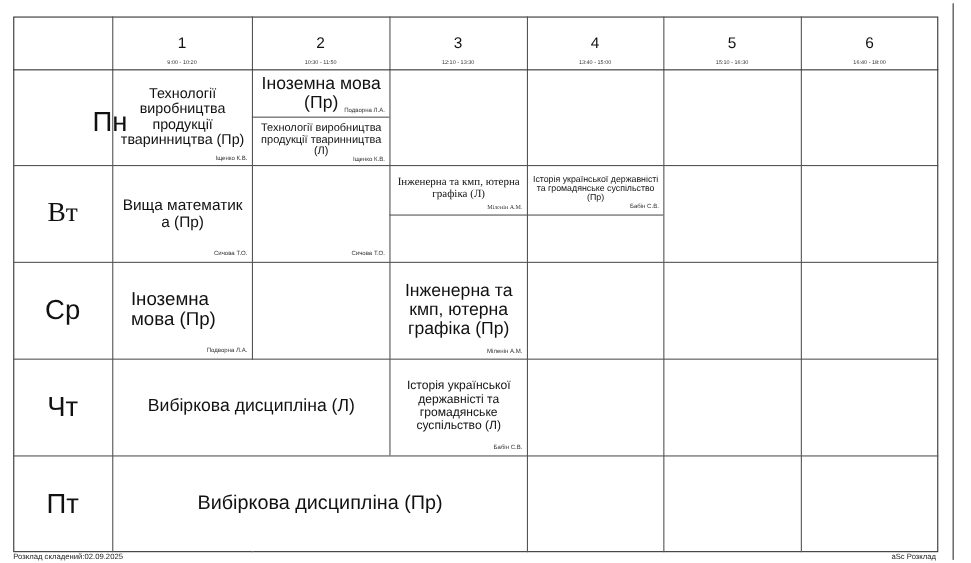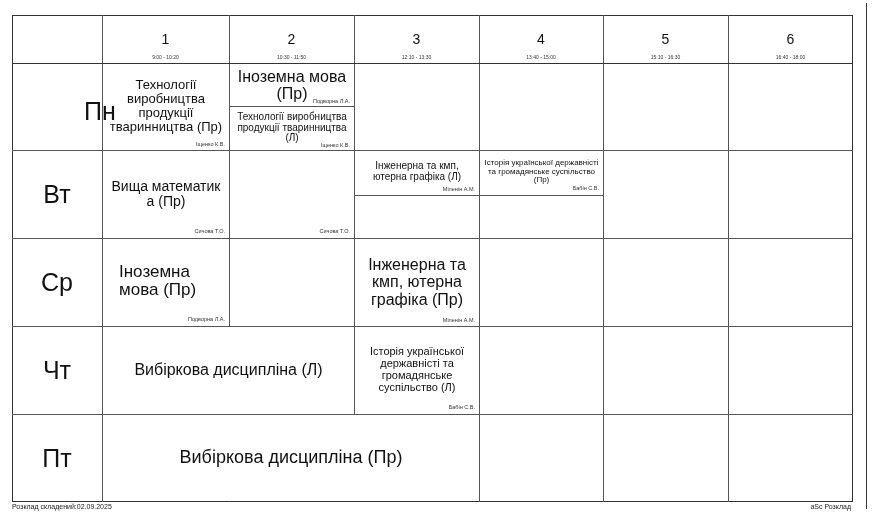--- a/index.html
+++ b/index.html
@@ -61,21 +61,21 @@
 <div class="abs" style="left:603px;top:15px;width:125px;height:48px;">
   <div class="period-num">5</div>
   <div class="period-time">15:10 - 16:30</div>
 </div>
 <div class="abs" style="left:728px;top:15px;width:125px;height:48px;">
   <div class="period-num">6</div>
   <div class="period-time">16:40 - 18:00</div>
 </div>
 
 <div class="abs day" style="left:12px;top:68px;width:90px;height:87px;margin-left:43px;">Пн</div>
-<div class="abs day" style="left:12px;top:150px;width:90px;height:88px;">Вт</div>
+<div class="abs day" style="left:12px;top:150px;width:90px;height:88px;font-family:Liberation Serif, serif;">Вт</div>
 <div class="abs day" style="left:12px;top:238px;width:90px;height:88px;">Ср</div>
 <div class="abs day" style="left:12px;top:326px;width:90px;height:88px;">Чт</div>
 <div class="abs day" style="left:12px;top:414px;width:90px;height:88px;">Пт</div>
 
 <div class="abs" style="left:103px;top:64px;width:126px;height:86px;">
   <div class="abs lesson" style="left:4px;top:2px;width:118px;height:80px;font-size:13px;">Технології виробництва продукції тваринництва (Пр)</div>
   <div class="teacher" style="bottom:3px;">Іщенко К.В.</div>
 </div>
 <div class="abs" style="left:230px;top:64px;width:124px;height:42px;">
   <div class="abs lesson" style="left:4px;top:1px;width:116px;height:40px;font-size:16px;">Іноземна мова (Пр)</div>
@@ -86,21 +86,21 @@
   <div class="teacher" style="bottom:2px;">Іщенко К.В.</div>
 </div>
 
 <div class="abs" style="left:103px;top:151px;width:126px;height:87px;">
   <div class="abs lesson" style="left:4px;top:4px;width:118px;height:78px;font-size:14px;">Вища математик а (Пр)</div>
   <div class="teacher" style="bottom:4px;">Сичова Т.О.</div>
 </div>
 <div class="abs" style="left:230px;top:151px;width:124px;height:87px;">
   <div class="teacher" style="bottom:4px;">Сичова Т.О.</div>
 </div>
-<div class="abs" style="left:355px;top:151px;width:124px;height:44px;">
+<div class="abs" style="left:355px;top:151px;width:124px;height:44px;font-family:Liberation Serif, serif;">
   <div class="abs lesson" style="left:3px;top:2px;width:118px;height:38px;font-size:10px;">Інженерна та кмп, ютерна графіка (Л)</div>
   <div class="teacher" style="bottom:3px;">Міленін А.М.</div>
 </div>
 <div class="abs" style="left:480px;top:151px;width:123px;height:44px;">
   <div class="abs lesson" style="left:3px;top:0px;width:117px;height:42px;font-size:8px;">Історія української державністі та громадянське суспільство (Пр)</div>
   <div class="teacher" style="bottom:4px;">Бабін С.В.</div>
 </div>
 
 <div class="abs" style="left:103px;top:239px;width:126px;height:87px;">
   <div class="abs lesson" style="left:4px;top:4px;width:110px;height:76px;font-size:17px;justify-content:flex-start;text-align:left;padding-left:12px;">Іноземна мова (Пр)</div>

